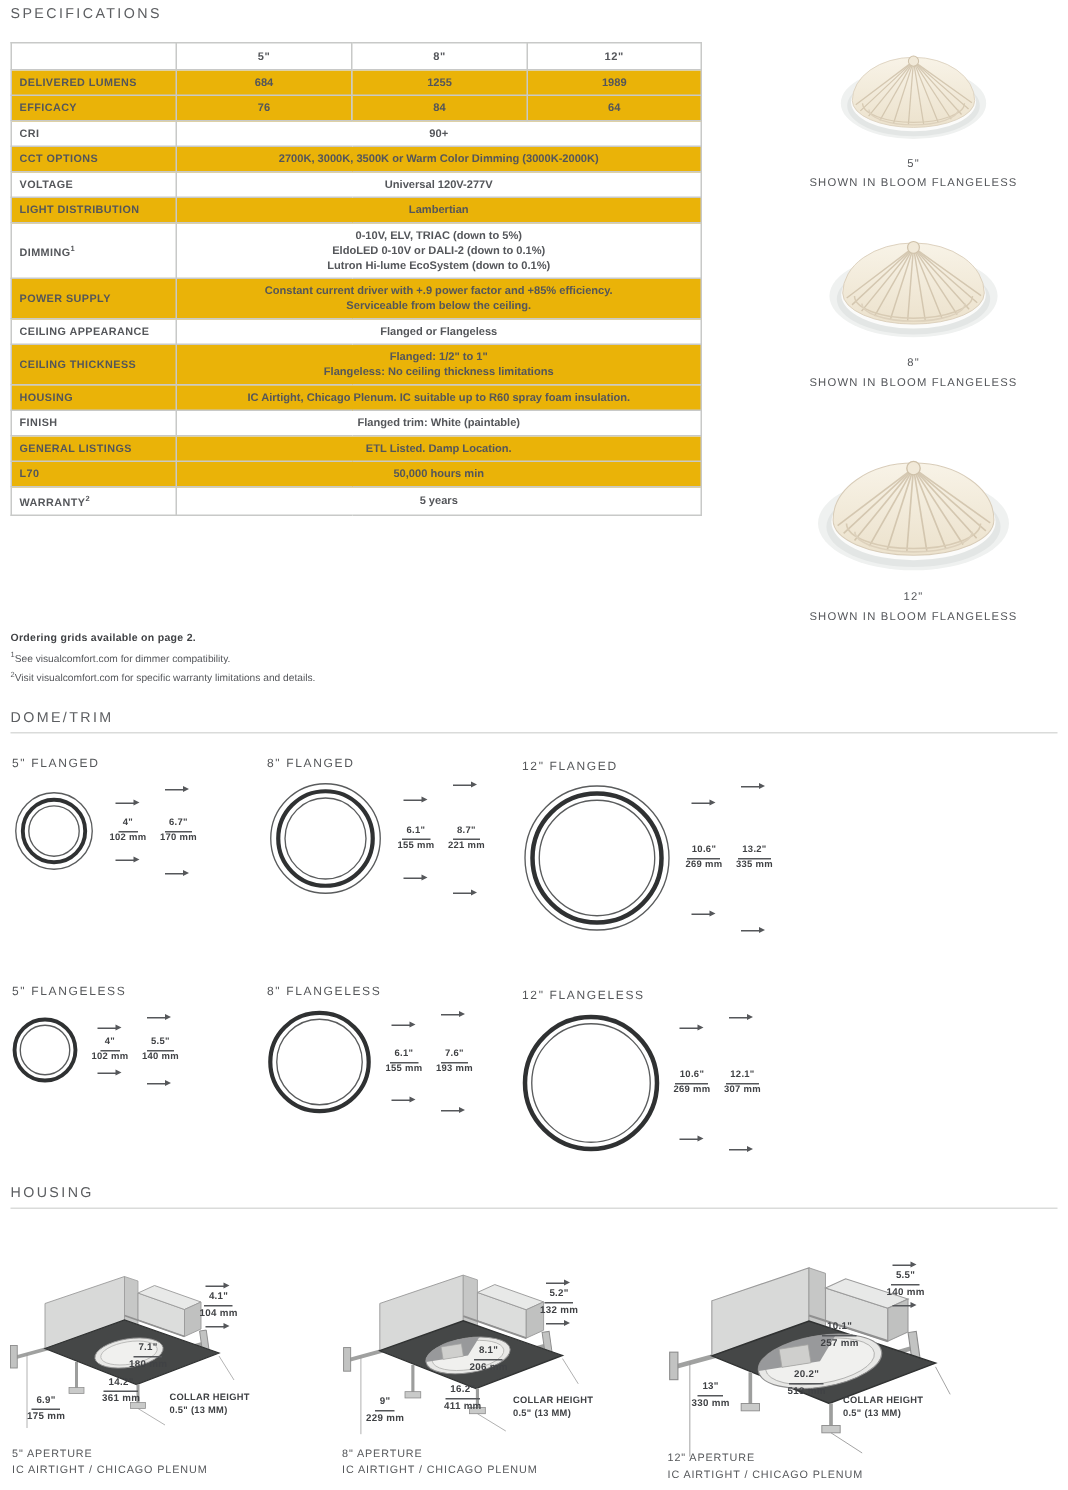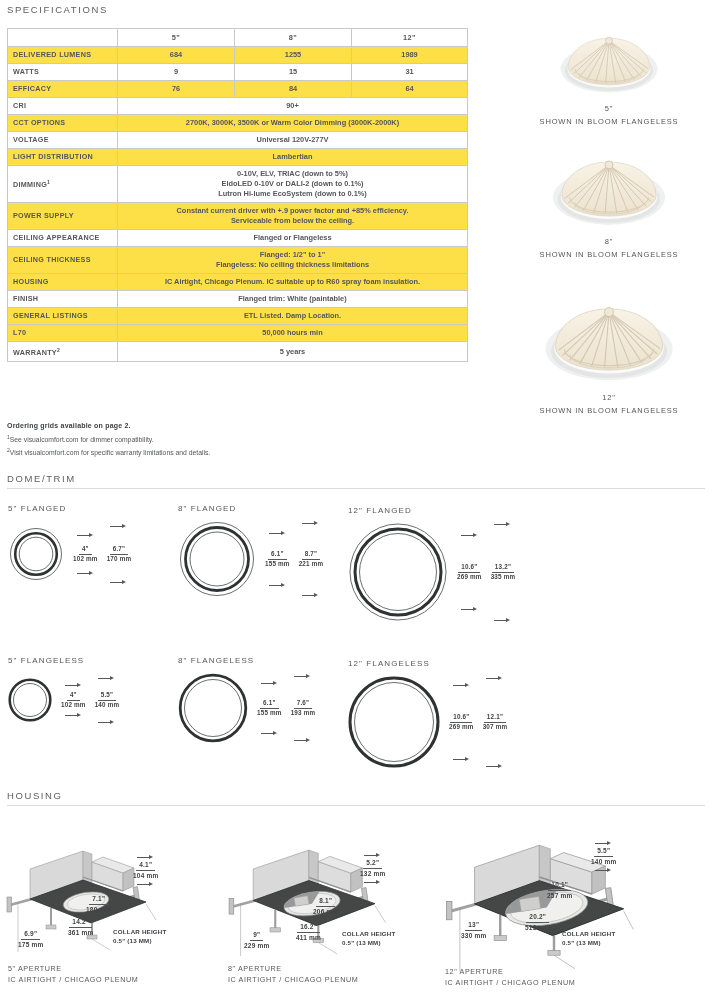--- a/index.html
+++ b/index.html
@@ -7,21 +7,21 @@
   .page{position:absolute;inset:0;overflow:hidden;border-radius:18px;}
   .sec-title{font-size:9.5px;letter-spacing:1.6px;color:#5c5e61;font-weight:400;}
   .rule{position:absolute;left:7px;right:7px;height:1px;background:#dadbda;}
 
   
   table.spec{position:absolute;left:7px;top:28px;width:460px;border-collapse:collapse;table-layout:fixed;}
   table.spec td,table.spec th{border:1px solid #c8c9c8;font-size:7.4px;font-weight:700;color:#54565a;padding:3px 5px;line-height:10px;}
   table.spec th{height:11px;text-align:center;font-weight:600;letter-spacing:.4px;}
   table.spec td.lab{text-align:left;font-weight:700;letter-spacing:.3px;font-size:7.2px;}
   table.spec td.val{text-align:center;}
-  table.spec tr.alt{background:#fde047;}
+  table.spec tr.alt{background:#eab308;}
   td.lab sup{font-size:5px;}
 
   
   .footnotes{position:absolute;left:7px;top:421px;line-height:10.5px;}
   .fn-bold{font-size:7px;font-weight:700;color:#3f4144;letter-spacing:.2px;}
   .fn{font-size:6.8px;color:#54565a;}
   .fn sup{font-size:5px;}
 
   
   .prod{position:absolute;left:520px;width:178px;text-align:center;}
@@ -102,26 +102,20 @@
       <th>5"</th>
       <th>8"</th>
       <th>12"</th>
     </tr>
     <tr class="alt">
       <td class="lab">DELIVERED LUMENS</td>
       <td class="val">684</td>
       <td class="val">1255</td>
       <td class="val">1989</td>
     </tr>
-    <tr>
-      <td class="lab">WATTS</td>
-      <td class="val">9</td>
-      <td class="val">15</td>
-      <td class="val">31</td>
-    </tr>
     <tr class="alt">
       <td class="lab">EFFICACY</td>
       <td class="val">76</td>
       <td class="val">84</td>
       <td class="val">64</td>
     </tr>
     <tr>
       <td class="lab">CRI</td>
       <td class="val" colspan="3">90+</td>
     </tr>

